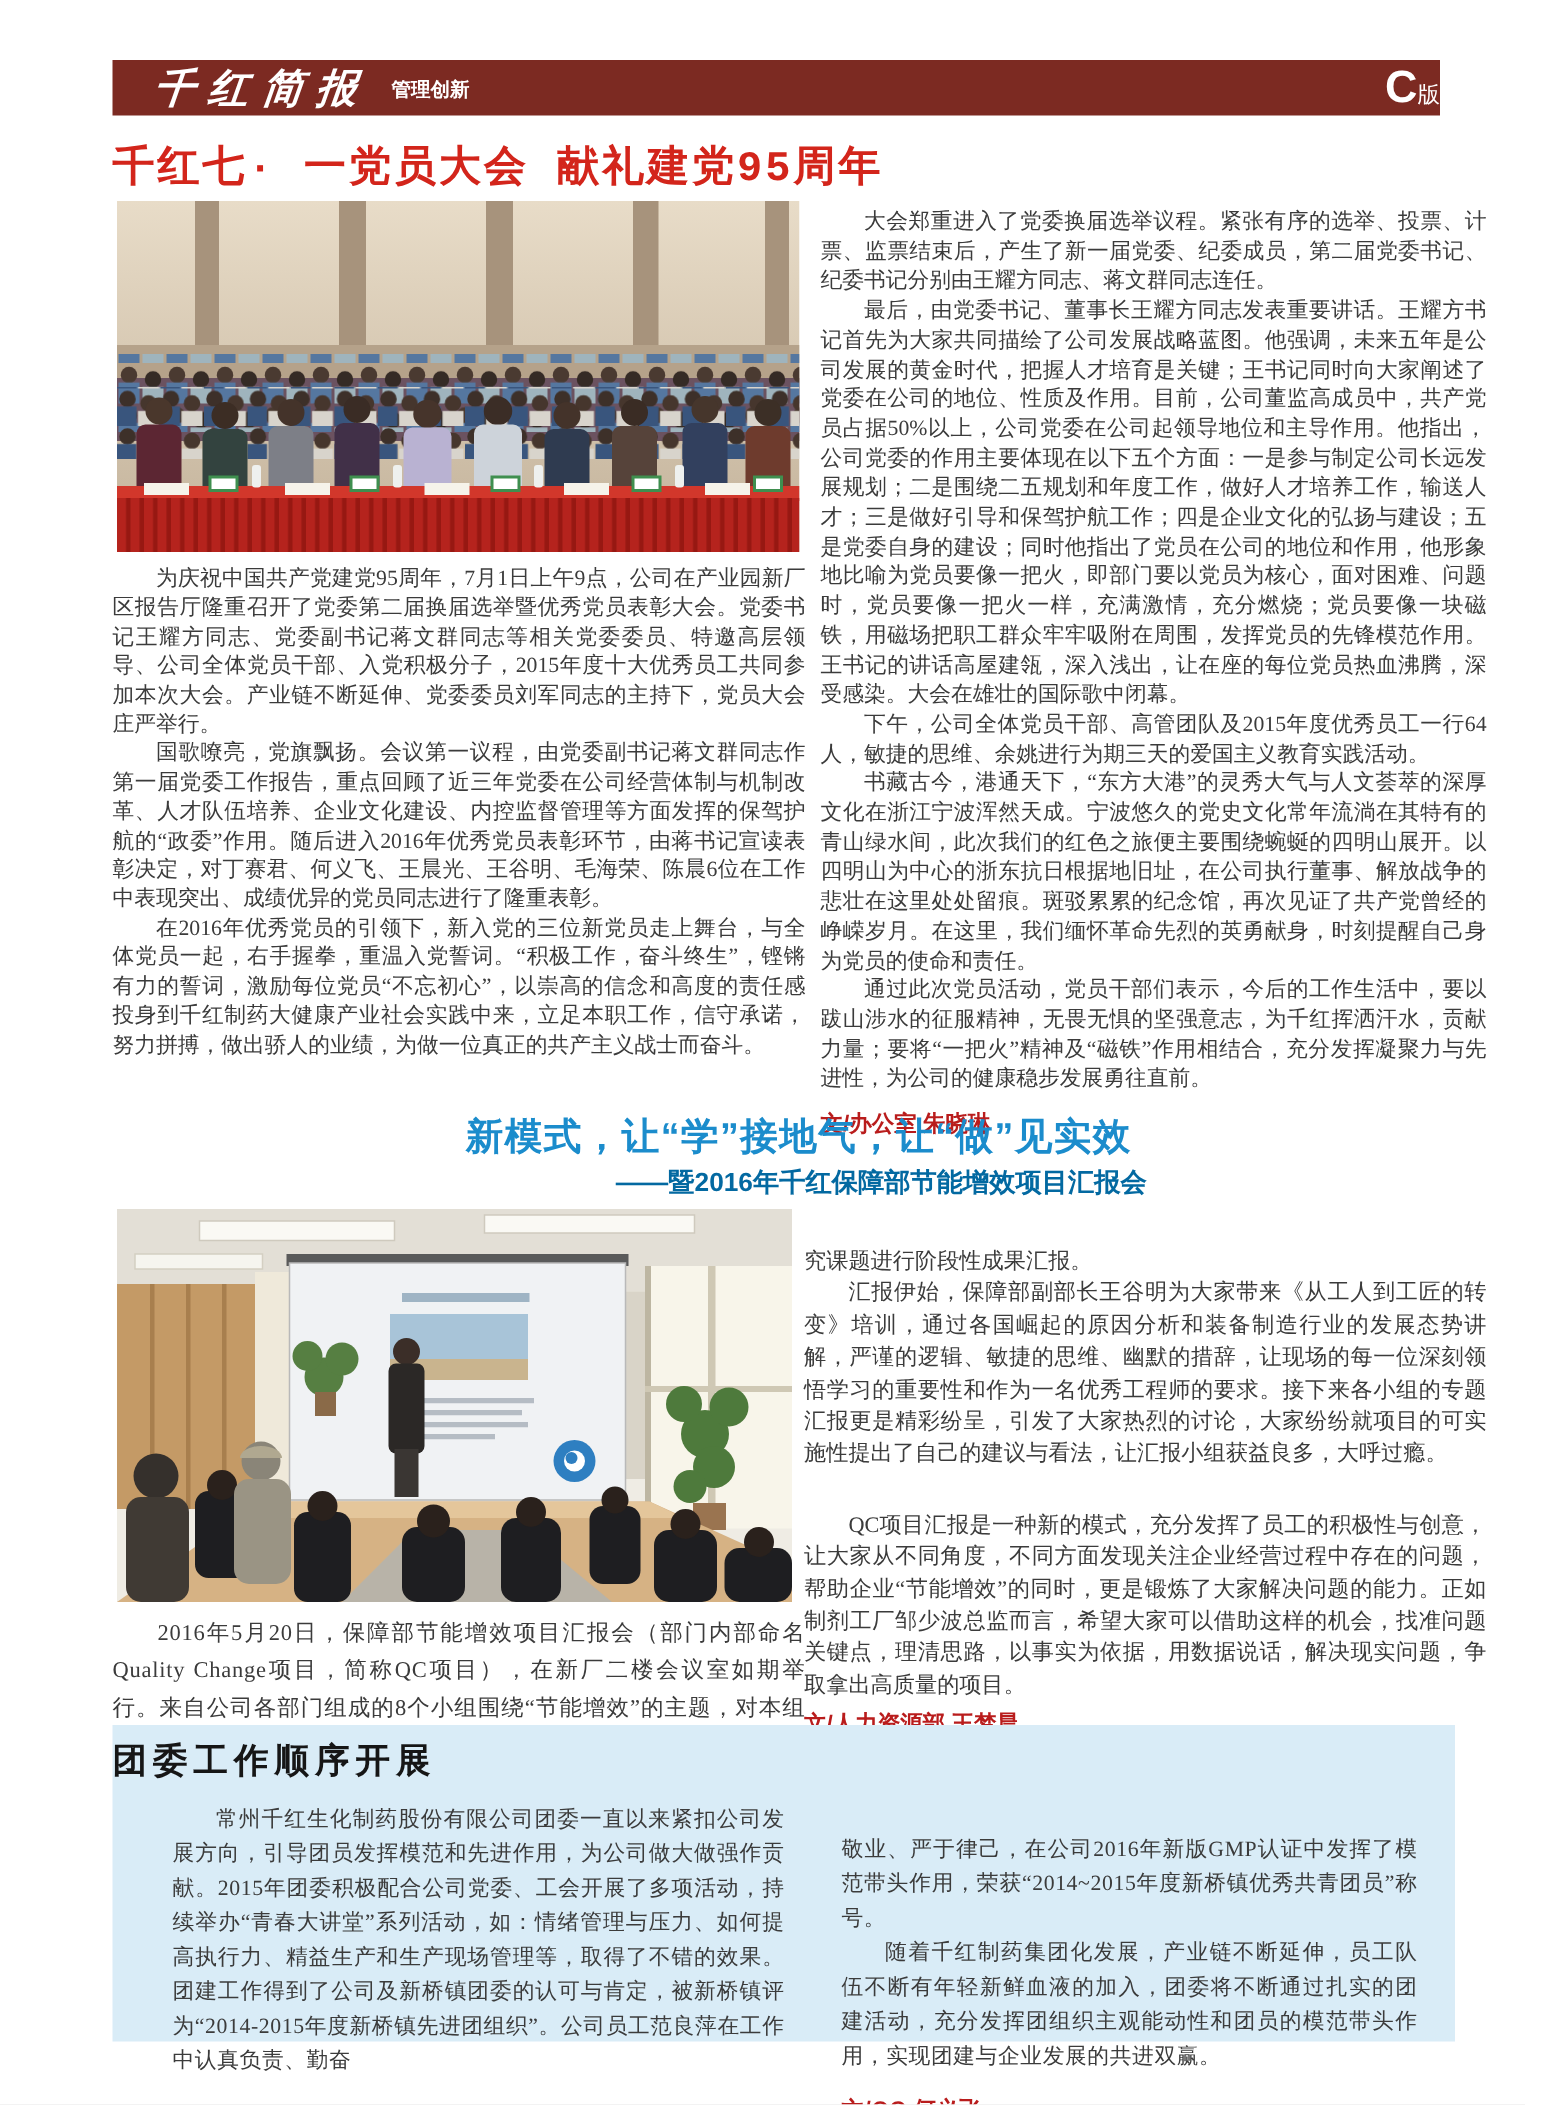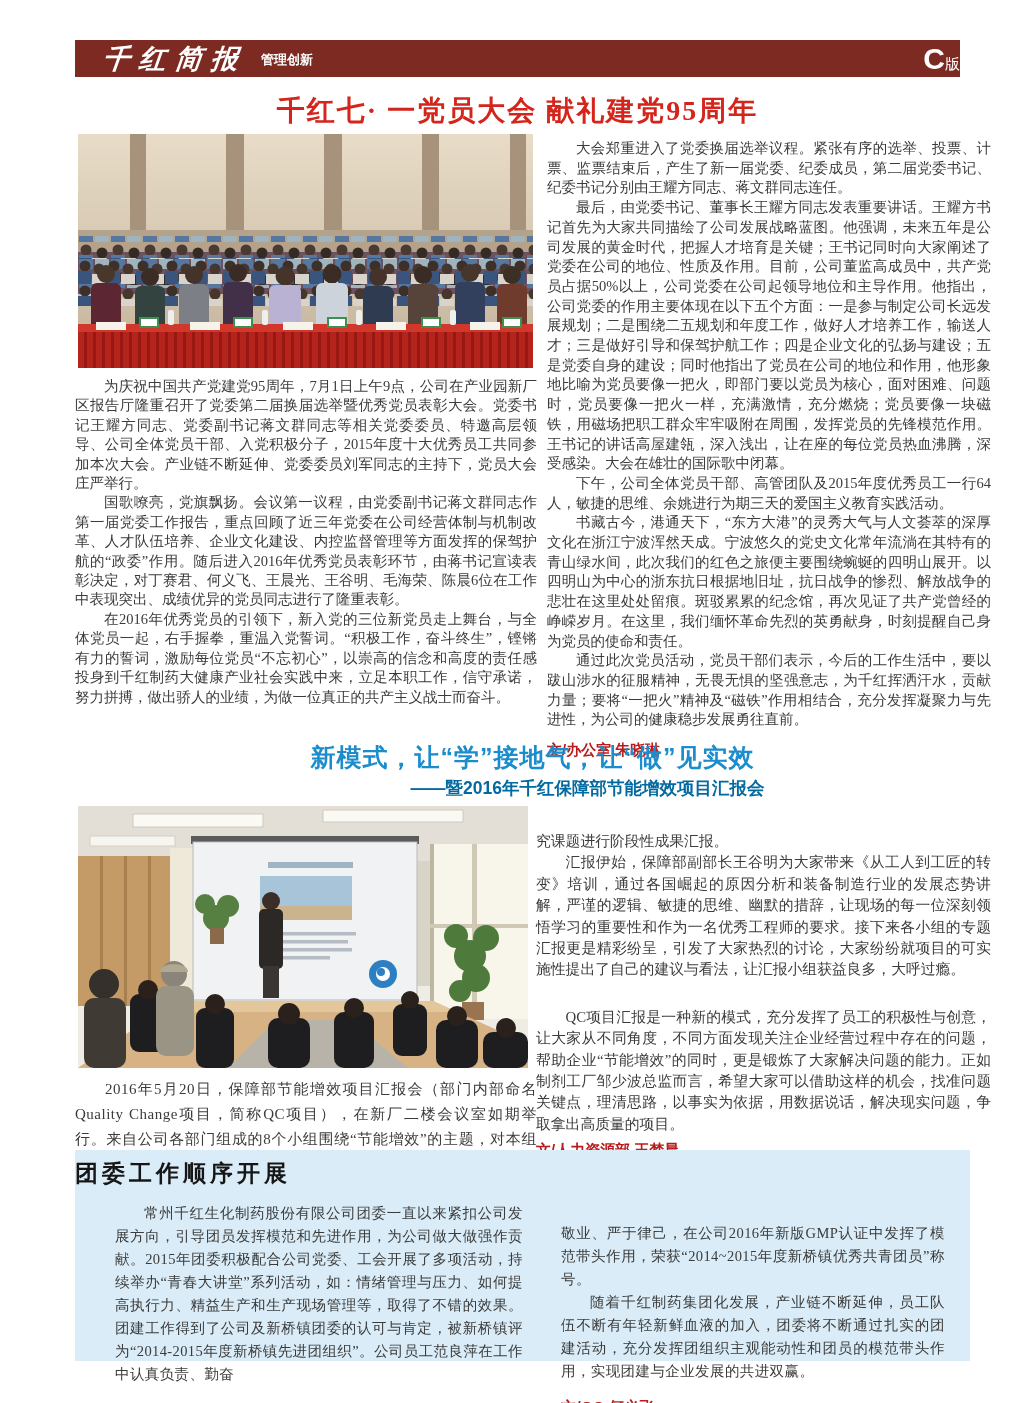--- a/index.html
+++ b/index.html
@@ -22,22 +22,22 @@
     font-size:27px; letter-spacing:9px; margin-left:28px; white-space:nowrap;
     transform:skewX(-6deg);
   }
   .tagline { font-family:"Liberation Sans",sans-serif; font-size:13px; font-weight:bold; margin-left:14px; margin-top:2px; }
   .edition { margin-left:auto; white-space:nowrap; }
   .edition .big-c { font-family:"Liberation Sans",sans-serif; font-size:30px; font-weight:bold; }
   .edition .ban { font-size:15px; }
   
   .title1 {
     position:absolute; left:75px; top:92px; width:885px;
-    text-align:center; color:#d3251b;
-    font-family:Liberation Serif, serif;
+    color:#d3251b;
+    font-family:Liberation Mono, monospace;
     font-weight:900; font-size:28px; letter-spacing:2px;
   }
   .photo1 { position:absolute; left:78px; top:134px; width:455px; height:234px; }
   .photo2 { position:absolute; left:78px; top:806px; width:450px; height:262px; }
   .photo-frame svg { display:block; width:100%; height:100%; }
   .col { position:absolute; text-align:justify; }
   .col p { text-indent:2em; text-align:justify; }
   .col p.cont { text-indent:0;margin-top:20px; }
   .a1-left  { left:75px;  top:377px; width:462px; font-size:14.5px; line-height:19.4px; }
   .a1-right { left:547px; top:139px; width:444px; font-size:14.5px; line-height:19.7px; }
@@ -178,21 +178,21 @@
   <div class="col a1-left">
     <p>为庆祝中国共产党建党95周年，7月1日上午9点，公司在产业园新厂区报告厅隆重召开了党委第二届换届选举暨优秀党员表彰大会。党委书记王耀方同志、党委副书记蒋文群同志等相关党委委员、特邀高层领导、公司全体党员干部、入党积极分子，2015年度十大优秀员工共同参加本次大会。产业链不断延伸、党委委员刘军同志的主持下，党员大会庄严举行。</p>
     <p>国歌嘹亮，党旗飘扬。会议第一议程，由党委副书记蒋文群同志作第一届党委工作报告，重点回顾了近三年党委在公司经营体制与机制改革、人才队伍培养、企业文化建设、内控监督管理等方面发挥的保驾护航的“政委”作用。随后进入2016年优秀党员表彰环节，由蒋书记宣读表彰决定，对丁赛君、何义飞、王晨光、王谷明、毛海荣、陈晨6位在工作中表现突出、成绩优异的党员同志进行了隆重表彰。</p>
     <p>在2016年优秀党员的引领下，新入党的三位新党员走上舞台，与全体党员一起，右手握拳，重温入党誓词。“积极工作，奋斗终生”，铿锵有力的誓词，激励每位党员“不忘初心”，以崇高的信念和高度的责任感投身到千红制药大健康产业社会实践中来，立足本职工作，信守承诺，努力拼搏，做出骄人的业绩，为做一位真正的共产主义战士而奋斗。</p>
   </div>
 
   <div class="col a1-right">
     <p>大会郑重进入了党委换届选举议程。紧张有序的选举、投票、计票、监票结束后，产生了新一届党委、纪委成员，第二届党委书记、纪委书记分别由王耀方同志、蒋文群同志连任。</p>
     <p>最后，由党委书记、董事长王耀方同志发表重要讲话。王耀方书记首先为大家共同描绘了公司发展战略蓝图。他强调，未来五年是公司发展的黄金时代，把握人才培育是关键；王书记同时向大家阐述了党委在公司的地位、性质及作用。目前，公司董监高成员中，共产党员占据50%以上，公司党委在公司起领导地位和主导作用。他指出，公司党委的作用主要体现在以下五个方面：一是参与制定公司长远发展规划；二是围绕二五规划和年度工作，做好人才培养工作，输送人才；三是做好引导和保驾护航工作；四是企业文化的弘扬与建设；五是党委自身的建设；同时他指出了党员在公司的地位和作用，他形象地比喻为党员要像一把火，即部门要以党员为核心，面对困难、问题时，党员要像一把火一样，充满激情，充分燃烧；党员要像一块磁铁，用磁场把职工群众牢牢吸附在周围，发挥党员的先锋模范作用。王书记的讲话高屋建瓴，深入浅出，让在座的每位党员热血沸腾，深受感染。大会在雄壮的国际歌中闭幕。</p>
     <p>下午，公司全体党员干部、高管团队及2015年度优秀员工一行64人，敏捷的思维、余姚进行为期三天的爱国主义教育实践活动。</p>
-    <p>书藏古今，港通天下，“东方大港”的灵秀大气与人文荟萃的深厚文化在浙江宁波浑然天成。宁波悠久的党史文化常年流淌在其特有的青山绿水间，此次我们的红色之旅便主要围绕蜿蜒的四明山展开。以四明山为中心的浙东抗日根据地旧址，抗日战争的惨烈、解放战争的悲壮在这里处处留痕。斑驳累累的纪念馆，再次见证了共产党曾经的峥嵘岁月。在这里，我们缅怀革命先烈的英勇献身，时刻提醒自己身为党员的使命和责任。</p>
+    <p>书藏古今，港通天下，“东方大港”的灵秀大气与人文荟萃的深厚文化在浙江宁波浑然天成。宁波悠久的党史文化常年流淌在其特有的青山绿水间，此次我们的红色之旅便主要围绕蜿蜒的四明山展开。以四明山为中心的浙东抗日根据地旧址，在公司执行董事、解放战争的悲壮在这里处处留痕。斑驳累累的纪念馆，再次见证了共产党曾经的峥嵘岁月。在这里，我们缅怀革命先烈的英勇献身，时刻提醒自己身为党员的使命和责任。</p>
     <p>通过此次党员活动，党员干部们表示，今后的工作生活中，要以跋山涉水的征服精神，无畏无惧的坚强意志，为千红挥洒汗水，贡献力量；要将“一把火”精神及“磁铁”作用相结合，充分发挥凝聚力与先进性，为公司的健康稳步发展勇往直前。</p>
     <p class="byline">文/办公室 朱晓琳</p>
   </div>
 
   <div class="title2">新模式，让“学”接地气，让“做”见实效</div>
   <div class="subtitle2">——暨2016年千红保障部节能增效项目汇报会</div>
 
   <div class="photo2 photo-frame">
     <svg viewBox="0 0 450 262" preserveAspectRatio="none">
       <rect width="450" height="262" fill="#efece4"></rect>

